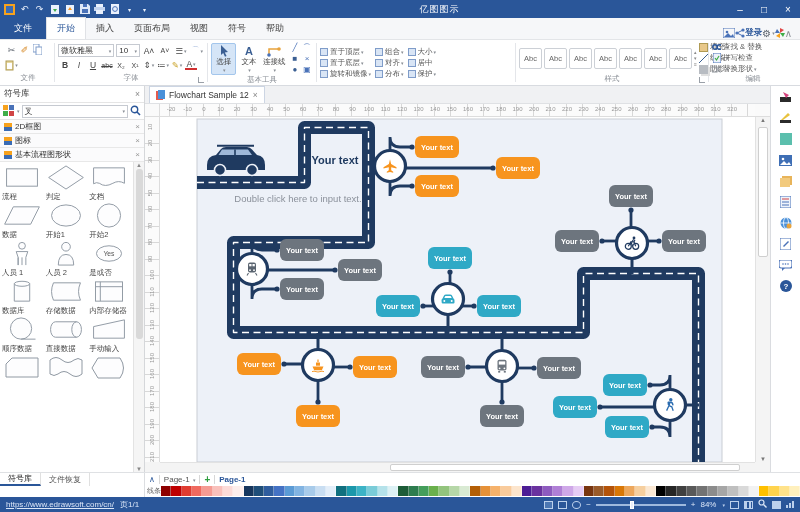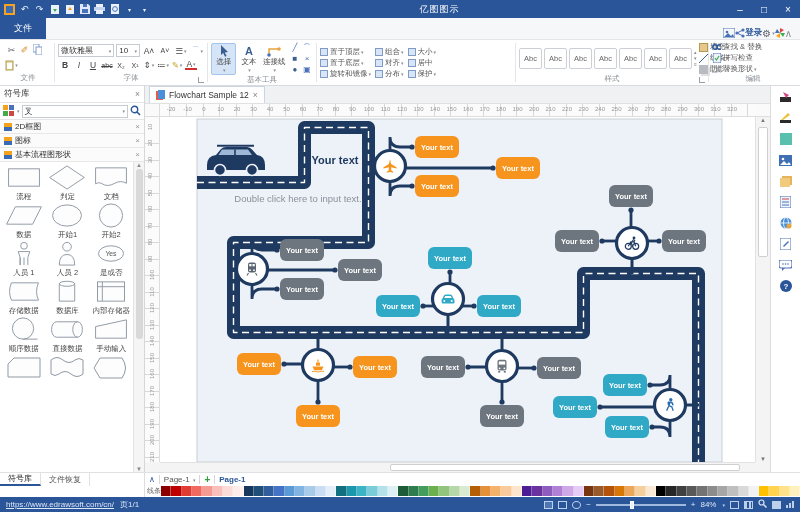--- a/index.html
+++ b/index.html
@@ -49,21 +49,21 @@
 
 .panel{width:145px;border-right:1px solid #d5d7da;display:flex;flex-direction:column;background:#fff}
 .phead{height:17px;display:flex;align-items:center;padding:0 4px;font-size:8.5px;color:#333;border-bottom:1px solid #e5e5e5}
 .phead .x{margin-left:auto;color:#888}
 .psearch{height:17px;display:flex;align-items:center;gap:2px;padding:1px 3px;border-bottom:1px solid #e5e5e5}
 .psec{height:14px;display:flex;align-items:center;padding:0 4px;font-size:8px;color:#333;border-bottom:1px solid #e8e8e8;background:#fbfbfc}
 .psec .secic{width:8px;height:8px;margin-right:3px;background:linear-gradient(180deg,#f7a21d 50%,#3a6cb5 50%);flex:none}
 .psec .x{margin-left:auto;color:#999;font-size:8px}
 .pgridwrap{flex:1;display:flex;overflow:hidden}
 .pgrid{flex:1;display:grid;grid-template-columns:repeat(3,1fr);align-content:start;padding:2px 0 0 2px}
-.shape-cell{height:38px;display:flex;flex-direction:column;align-items:center;justify-content:flex-start}
+.shape-cell{height:38px;display:flex;flex-direction:column;justify-content:flex-start}
 .shape-cell svg{display:block}
 .shape-cell .slabel{font-size:7.5px;color:#444;white-space:nowrap;margin-top:1px}
 .pscroll{width:11px;background:#f5f5f5;border-left:1px solid #e3e3e3;display:flex;flex-direction:column;align-items:center;font-size:6px;color:#888}
 .pscroll .thumb{width:7px;height:170px;background:#d9d9d9;border-radius:3px;margin:1px 0}
 
 .doccol{width:625px;display:flex;flex-direction:column}
 .dtabbar{height:18px;background:#f0f1f3;border-bottom:1px solid #dfe1e4;display:flex;align-items:flex-end}
 .dtab{height:17px;background:#fff;border:1px solid #ccd5e3;border-bottom:none;display:flex;align-items:center;padding:0 6px;font-size:8.5px;color:#333;margin-left:4px;gap:4px}
 .hrulerrow{height:13px;display:flex}
 .corner{width:15px;background:#fafafa;border-right:1px solid #ddd;border-bottom:1px solid #ddd}
@@ -160,20 +160,28 @@
   <div class="title-center">亿图图示</div>
   <div class="winbtns">
     <div class="wb">–</div>
     <div class="wb">□</div>
     <div class="wb">×</div>
   </div>
 </div>
 
 <div class="tabrow">
   <div class="filetab">文件</div>
+  <div style="display:flex">
+      <div class="rtab active">开始</div>
+      <div class="rtab">插入</div>
+      <div class="rtab">页面布局</div>
+      <div class="rtab">视图</div>
+      <div class="rtab">符号</div>
+      <div class="rtab">帮助</div>
+    </div>
   <div class="acct">
     <span class="ai">
         <svg width="12" height="10">
           <rect x="0" y="0" width="12" height="10" fill="none" stroke="#4a72b8" stroke-width="1"></rect>
           <circle cx="4" cy="4" r="1.3" fill="#4a72b8"></circle>
           <path d="M1 9 L5 5 L8 8 L10 6 L11 9 Z" fill="#4a72b8"></path>
         </svg>
       </span>
     <span class="ai">
         <svg width="10" height="10">
@@ -508,30 +516,30 @@
           </div>
           <div class="shape-cell">
             <svg width="40" height="28" viewBox="0 0 40 28">
               <ellipse cx="20" cy="14" rx="13" ry="8" fill="#fdfdfe" stroke="#9099a3" stroke-width="1"></ellipse>
               <text x="20" y="17" font-size="7" fill="#555" text-anchor="middle">Yes</text>
             </svg>
             <span class="slabel">是或否</span>
           </div>
           <div class="shape-cell">
             <svg width="40" height="28" viewBox="0 0 40 28">
-              <path d="M7 5 L35 5 Q31 14 35 23 L7 23 Q3 14 7 5 Z" fill="#fdfdfe" stroke="#9099a3" stroke-width="1"></path>
-            </svg>
-            <span class="slabel">存储数据</span>
-          </div>
-          <div class="shape-cell">
-            <svg width="40" height="28" viewBox="0 0 40 28">
               <path d="M12 6 L28 6 L28 24 L12 24 Z" fill="#fdfdfe" stroke="#9099a3" stroke-width="1"></path>
               <ellipse cx="20" cy="6" rx="8" ry="2.6" fill="#fdfdfe" stroke="#9099a3" stroke-width="1"></ellipse>
             </svg>
             <span class="slabel">数据库</span>
+          </div>
+          <div class="shape-cell">
+            <svg width="40" height="28" viewBox="0 0 40 28">
+              <path d="M7 5 L35 5 Q31 14 35 23 L7 23 Q3 14 7 5 Z" fill="#fdfdfe" stroke="#9099a3" stroke-width="1"></path>
+            </svg>
+            <span class="slabel">存储数据</span>
           </div>
           <div class="shape-cell">
             <svg width="40" height="28" viewBox="0 0 40 28">
               <rect x="6" y="4" width="28" height="20" fill="#fdfdfe" stroke="#9099a3" stroke-width="1"></rect>
               <line x1="6" y1="9" x2="34" y2="9" stroke="#9099a3"></line>
               <line x1="11" y1="4" x2="11" y2="24" stroke="#9099a3"></line>
             </svg>
             <span class="slabel">内部存储器</span>
           </div>
           <div class="shape-cell">

